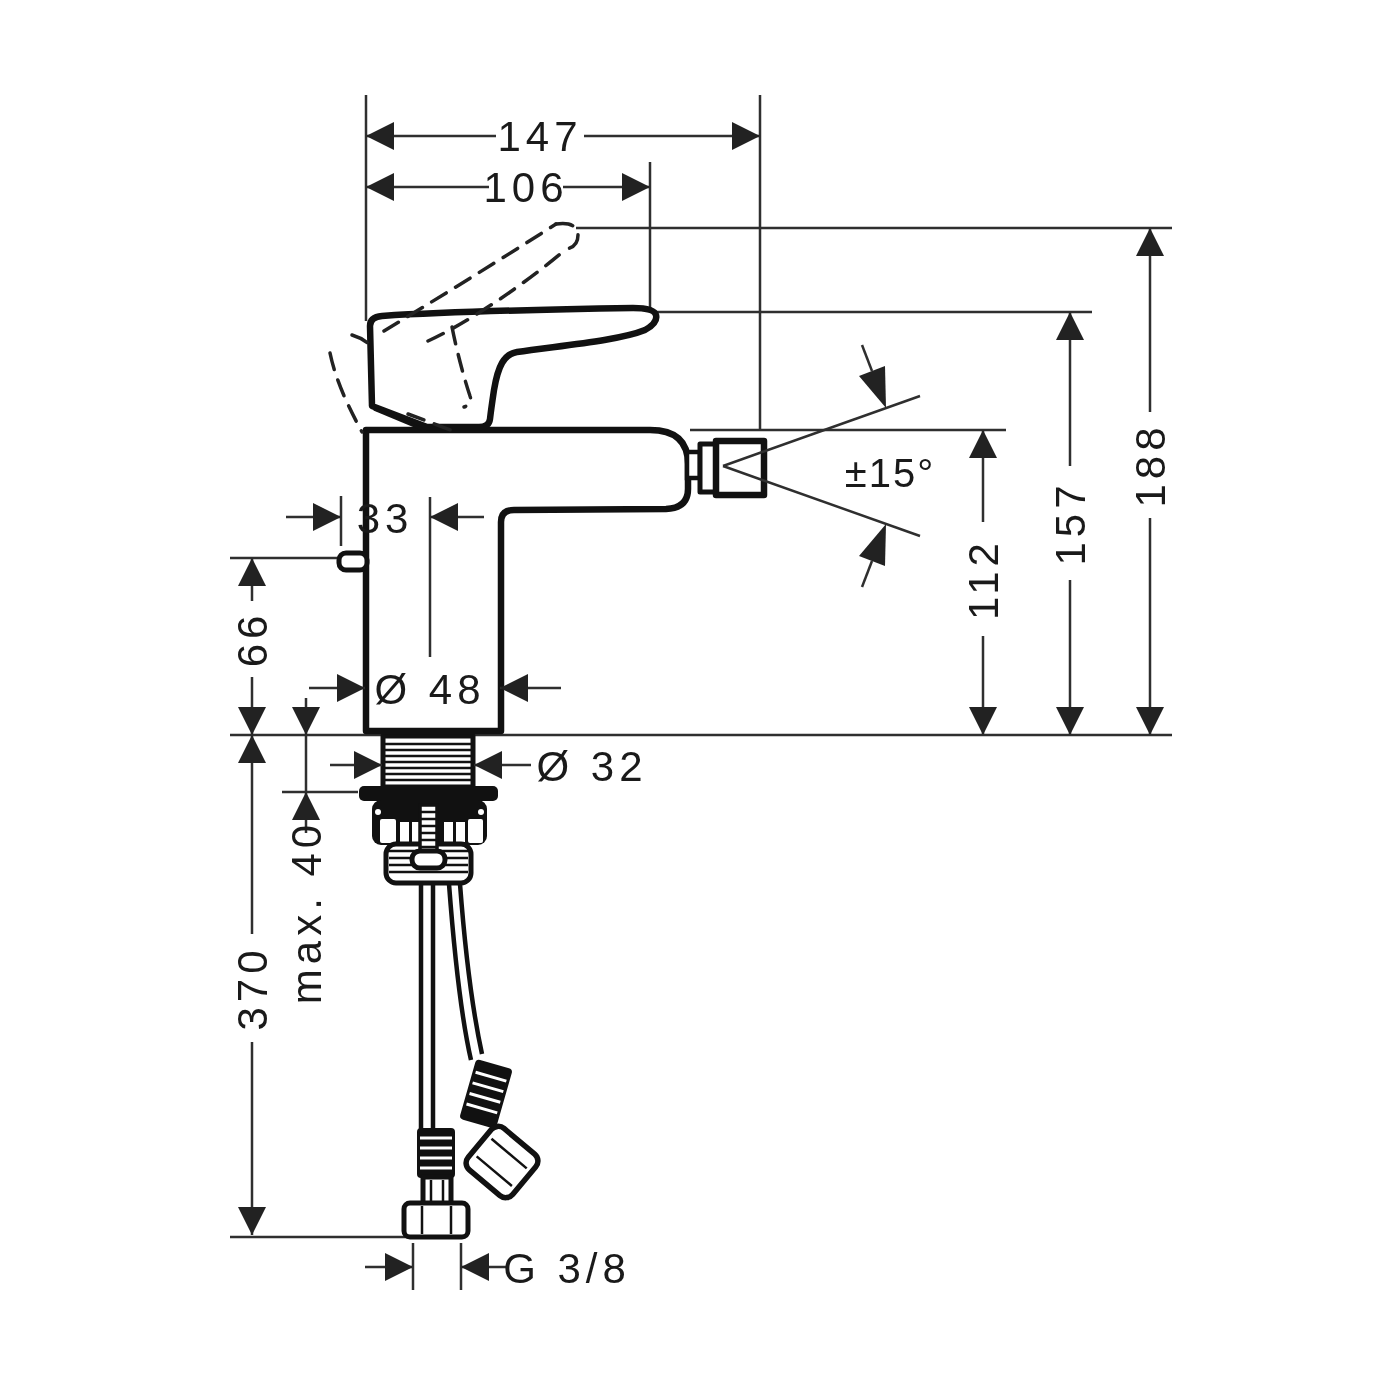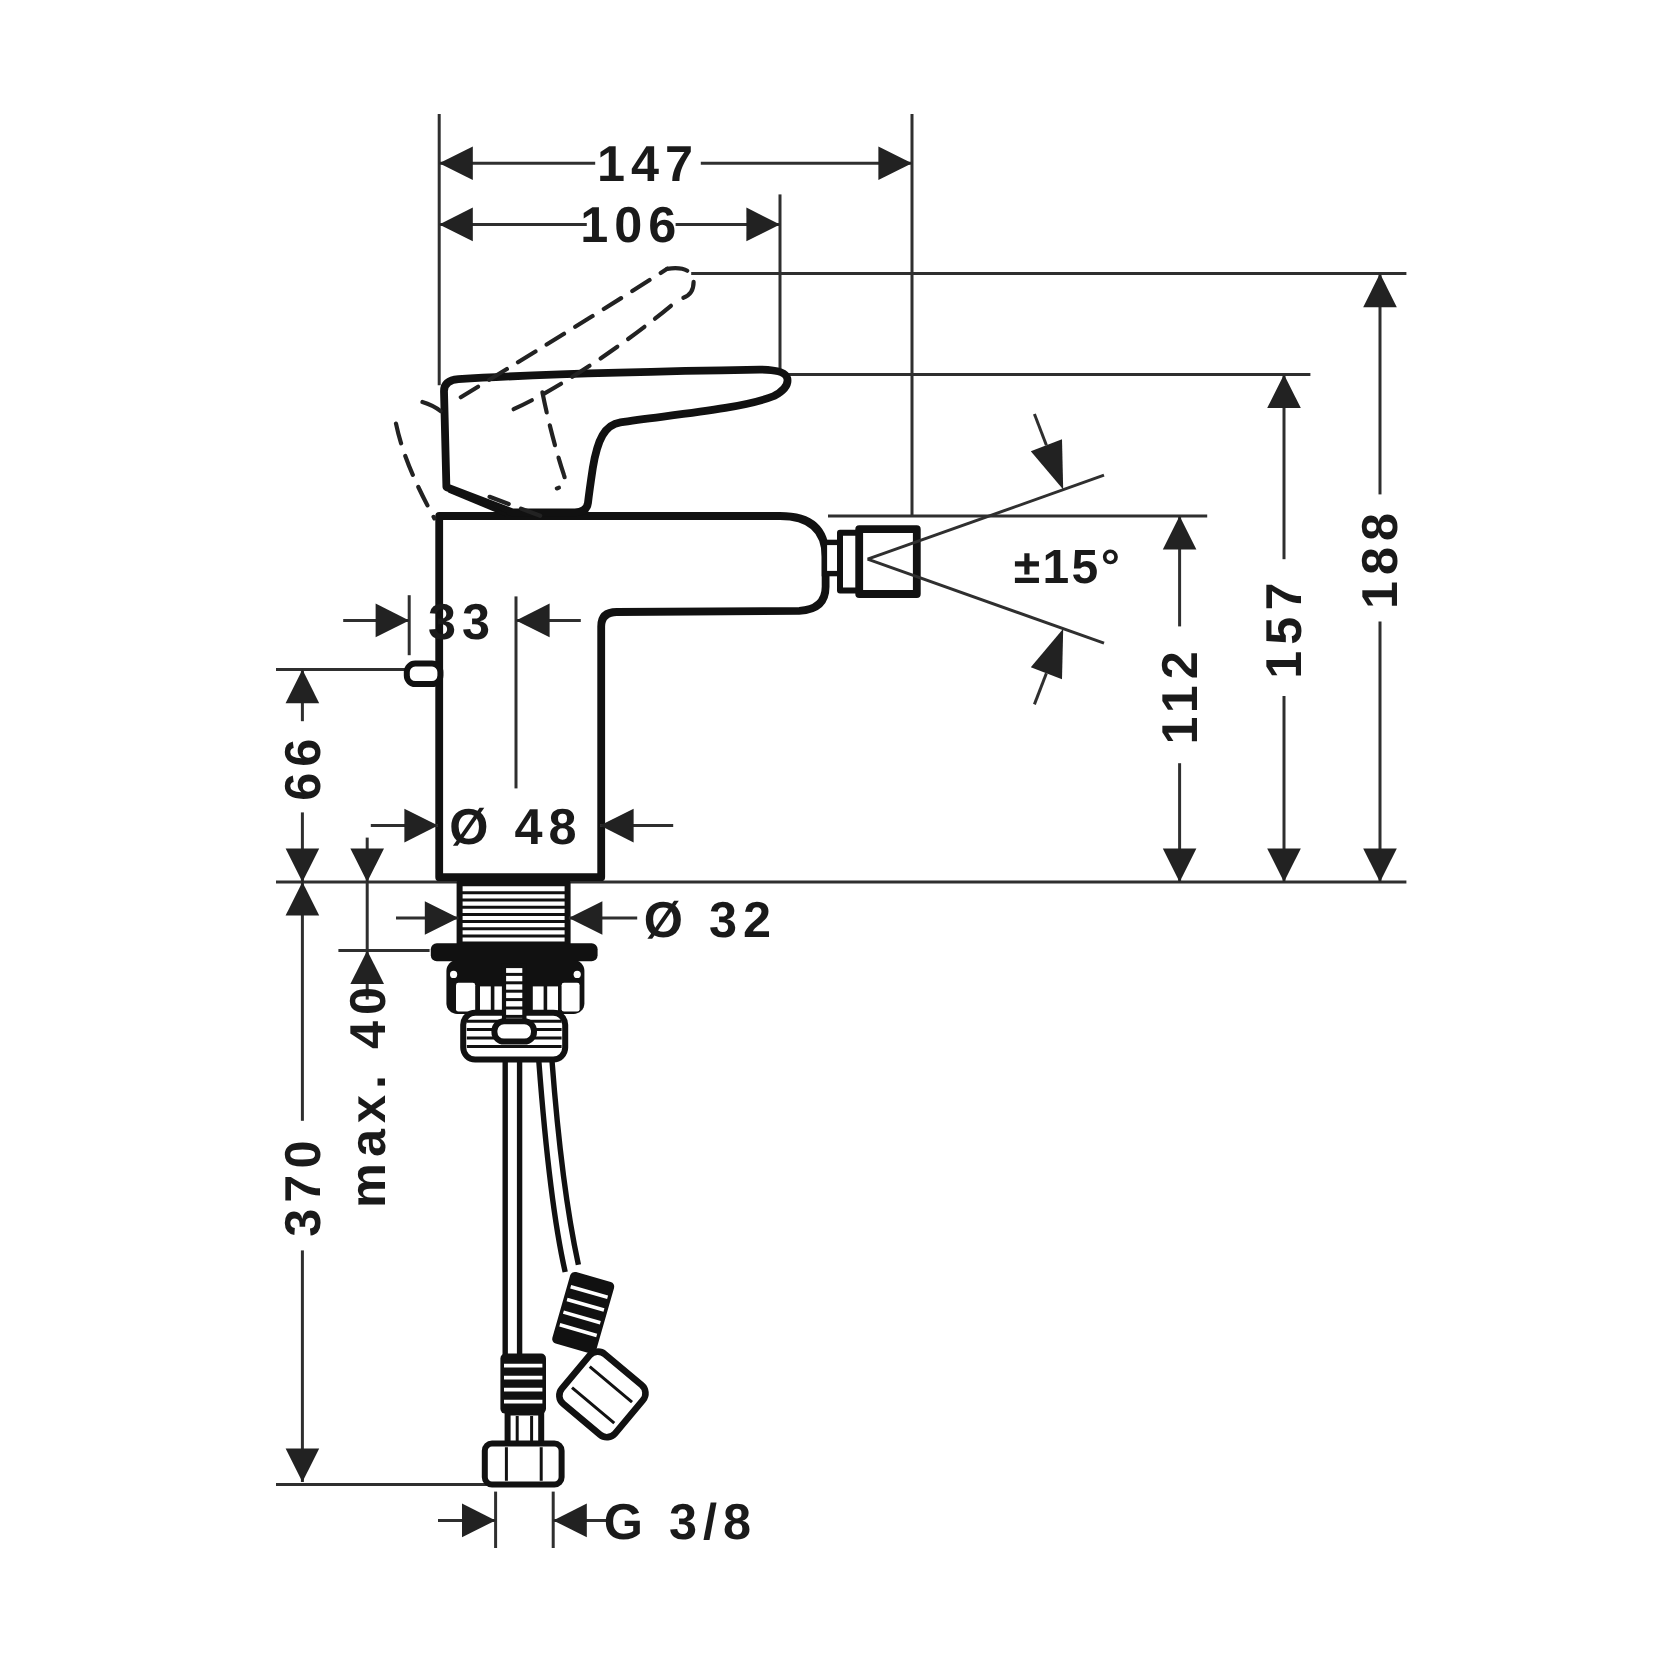--- a/index.html
+++ b/index.html
@@ -1,16 +1,16 @@
 <!DOCTYPE html>
 <html><head>
 <meta charset="utf-8">
 <style>
   html,body{margin:0;padding:0;background:#fff;}
-  .stage{width:1400px;height:1400px;background:#fff;position:relative;font-weight:bold;}
+  .stage{width:1400px;height:1400px;background:#fff;position:relative;}
   svg{display:block;}
   .thin{stroke:#2f2f2f;stroke-width:2.5;fill:none;stroke-linecap:butt;}
   .mid{stroke:#111;stroke-width:5;fill:#fff;stroke-linejoin:round;}
   .thick{stroke:#111;stroke-width:6.5;fill:#fff;stroke-linejoin:round;stroke-linecap:round;}
   .blk{fill:#111;stroke:none;}
   .arr{fill:#222;stroke:none;}
   .dash{stroke:#222;stroke-width:3.5;fill:none;stroke-dasharray:17 11;stroke-linecap:round;}
   .stripe{stroke:#111;stroke-width:2.5;fill:none;}
   .wstripe{stroke:#fff;stroke-width:3;fill:none;}
   .dtext{font-family:"Liberation Sans",sans-serif;font-size:42px;letter-spacing:5px;fill:#1a1a1a;}

